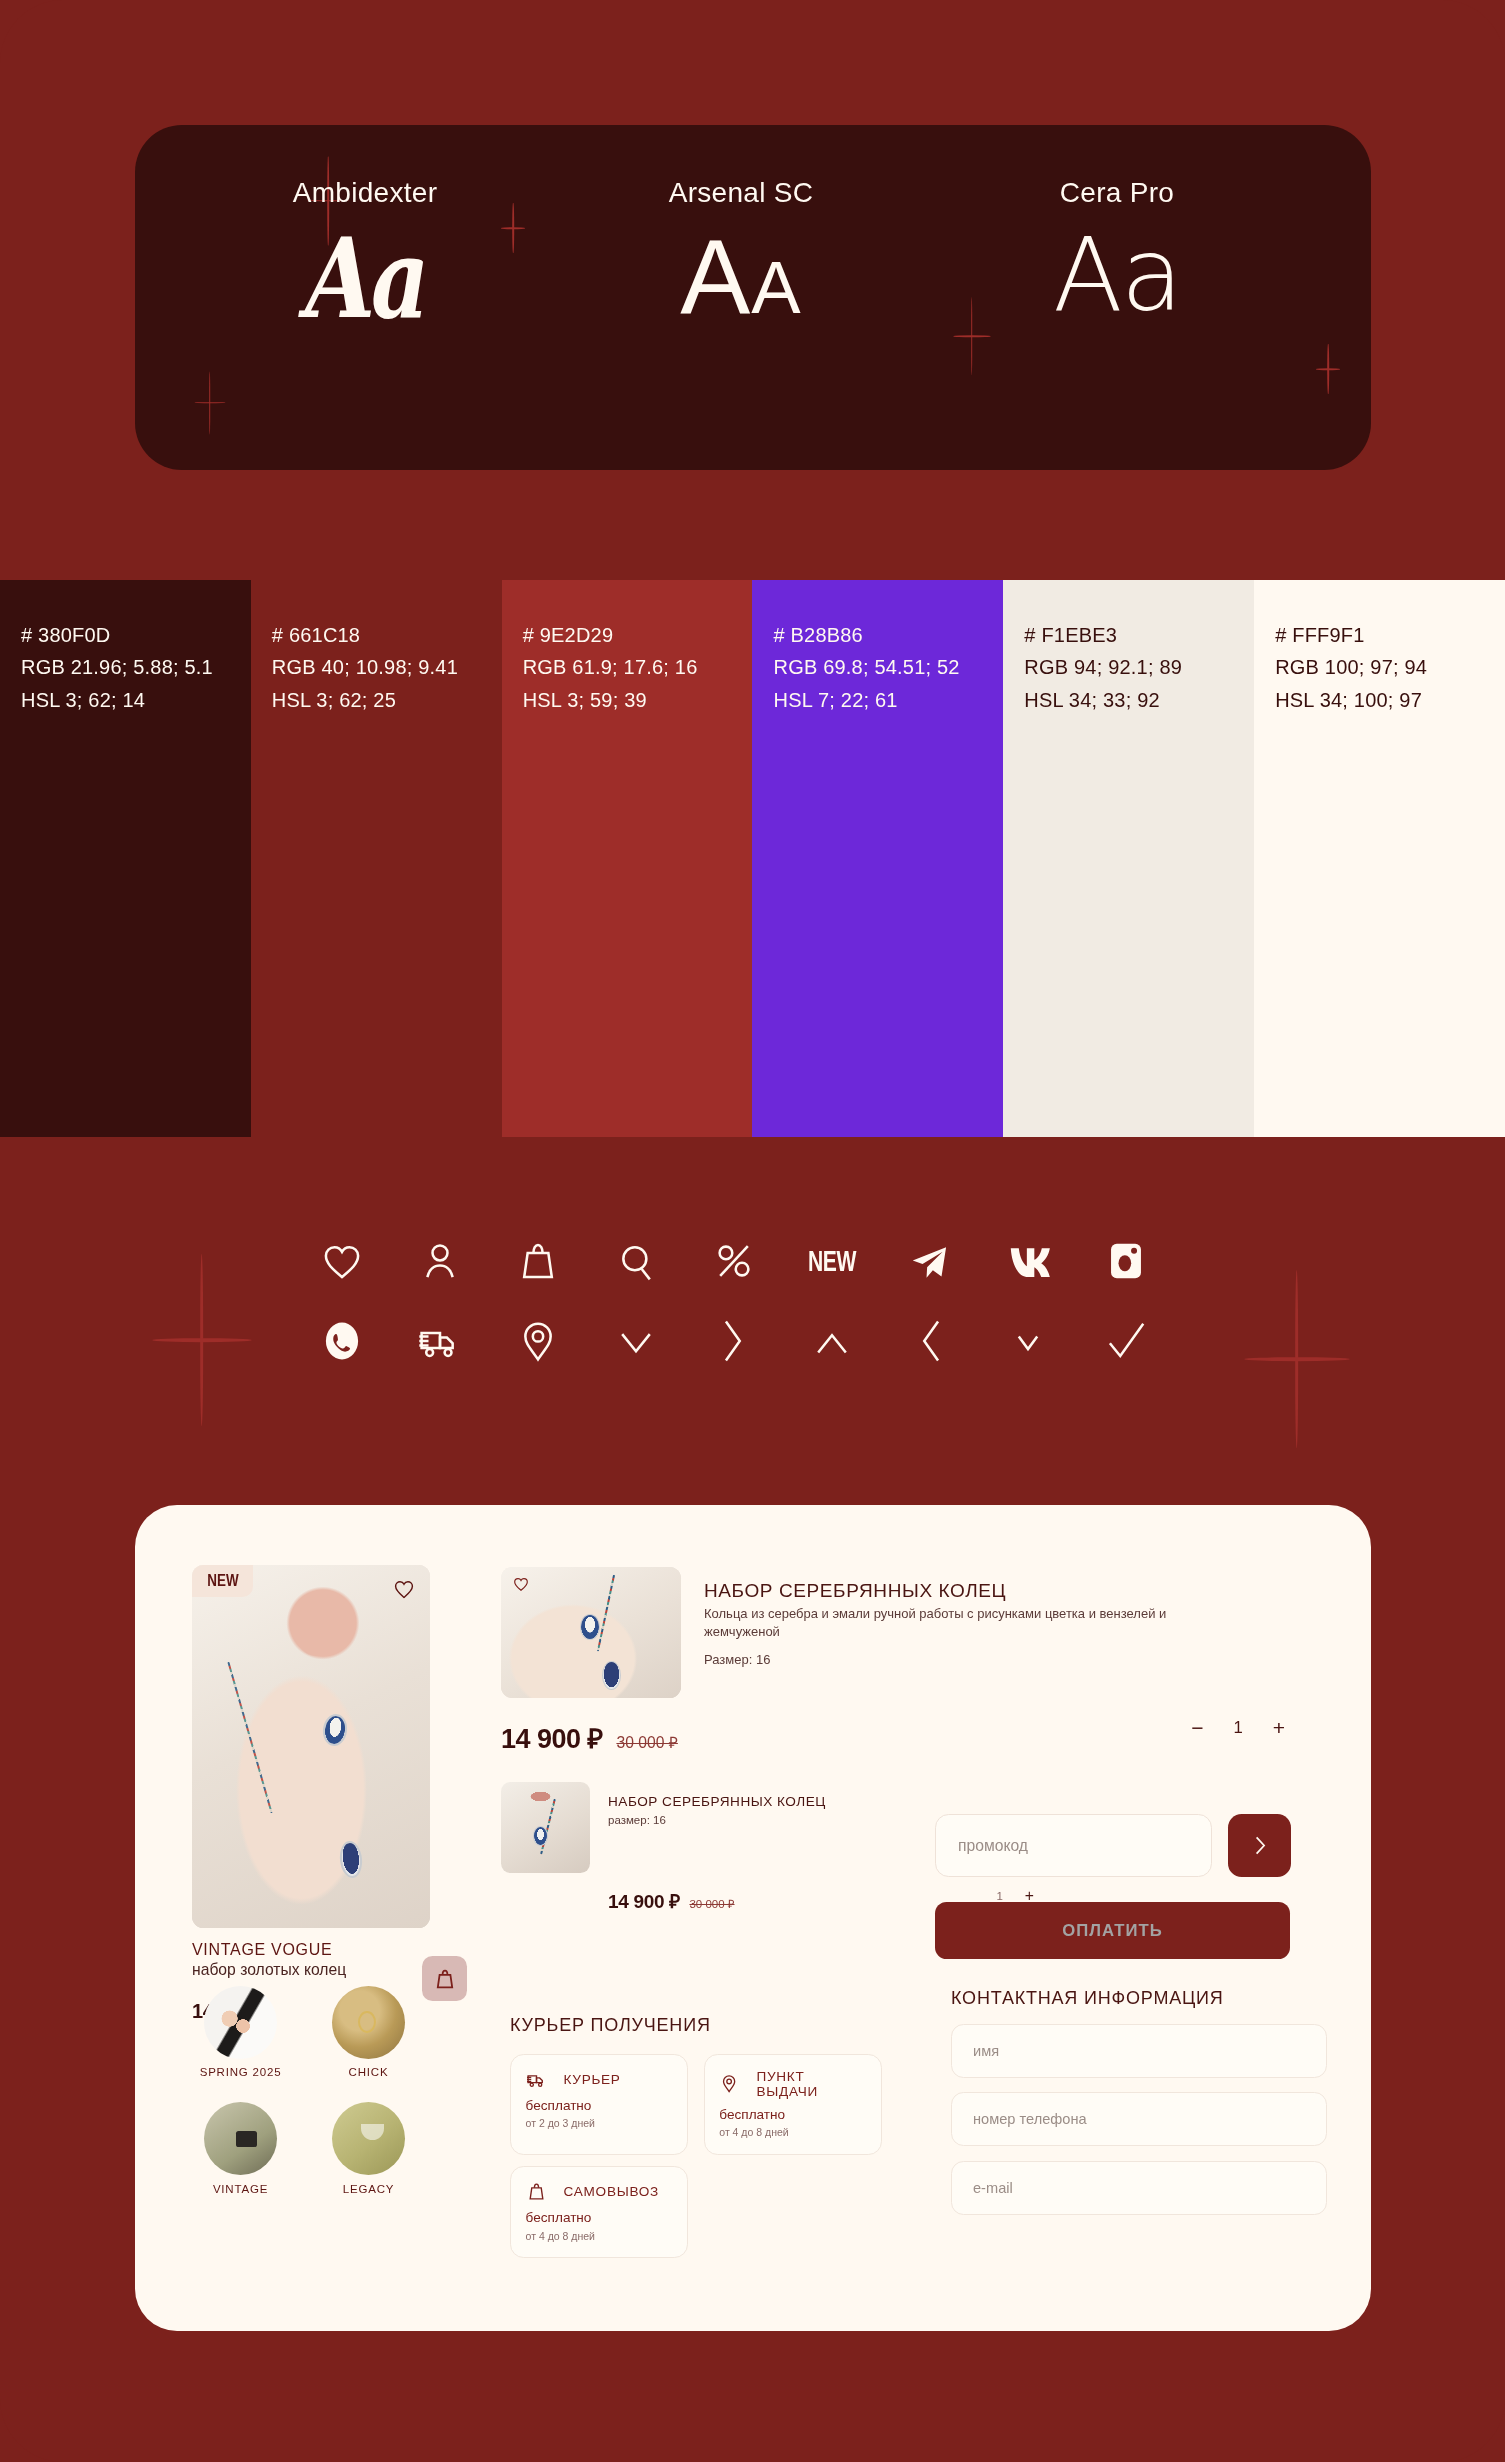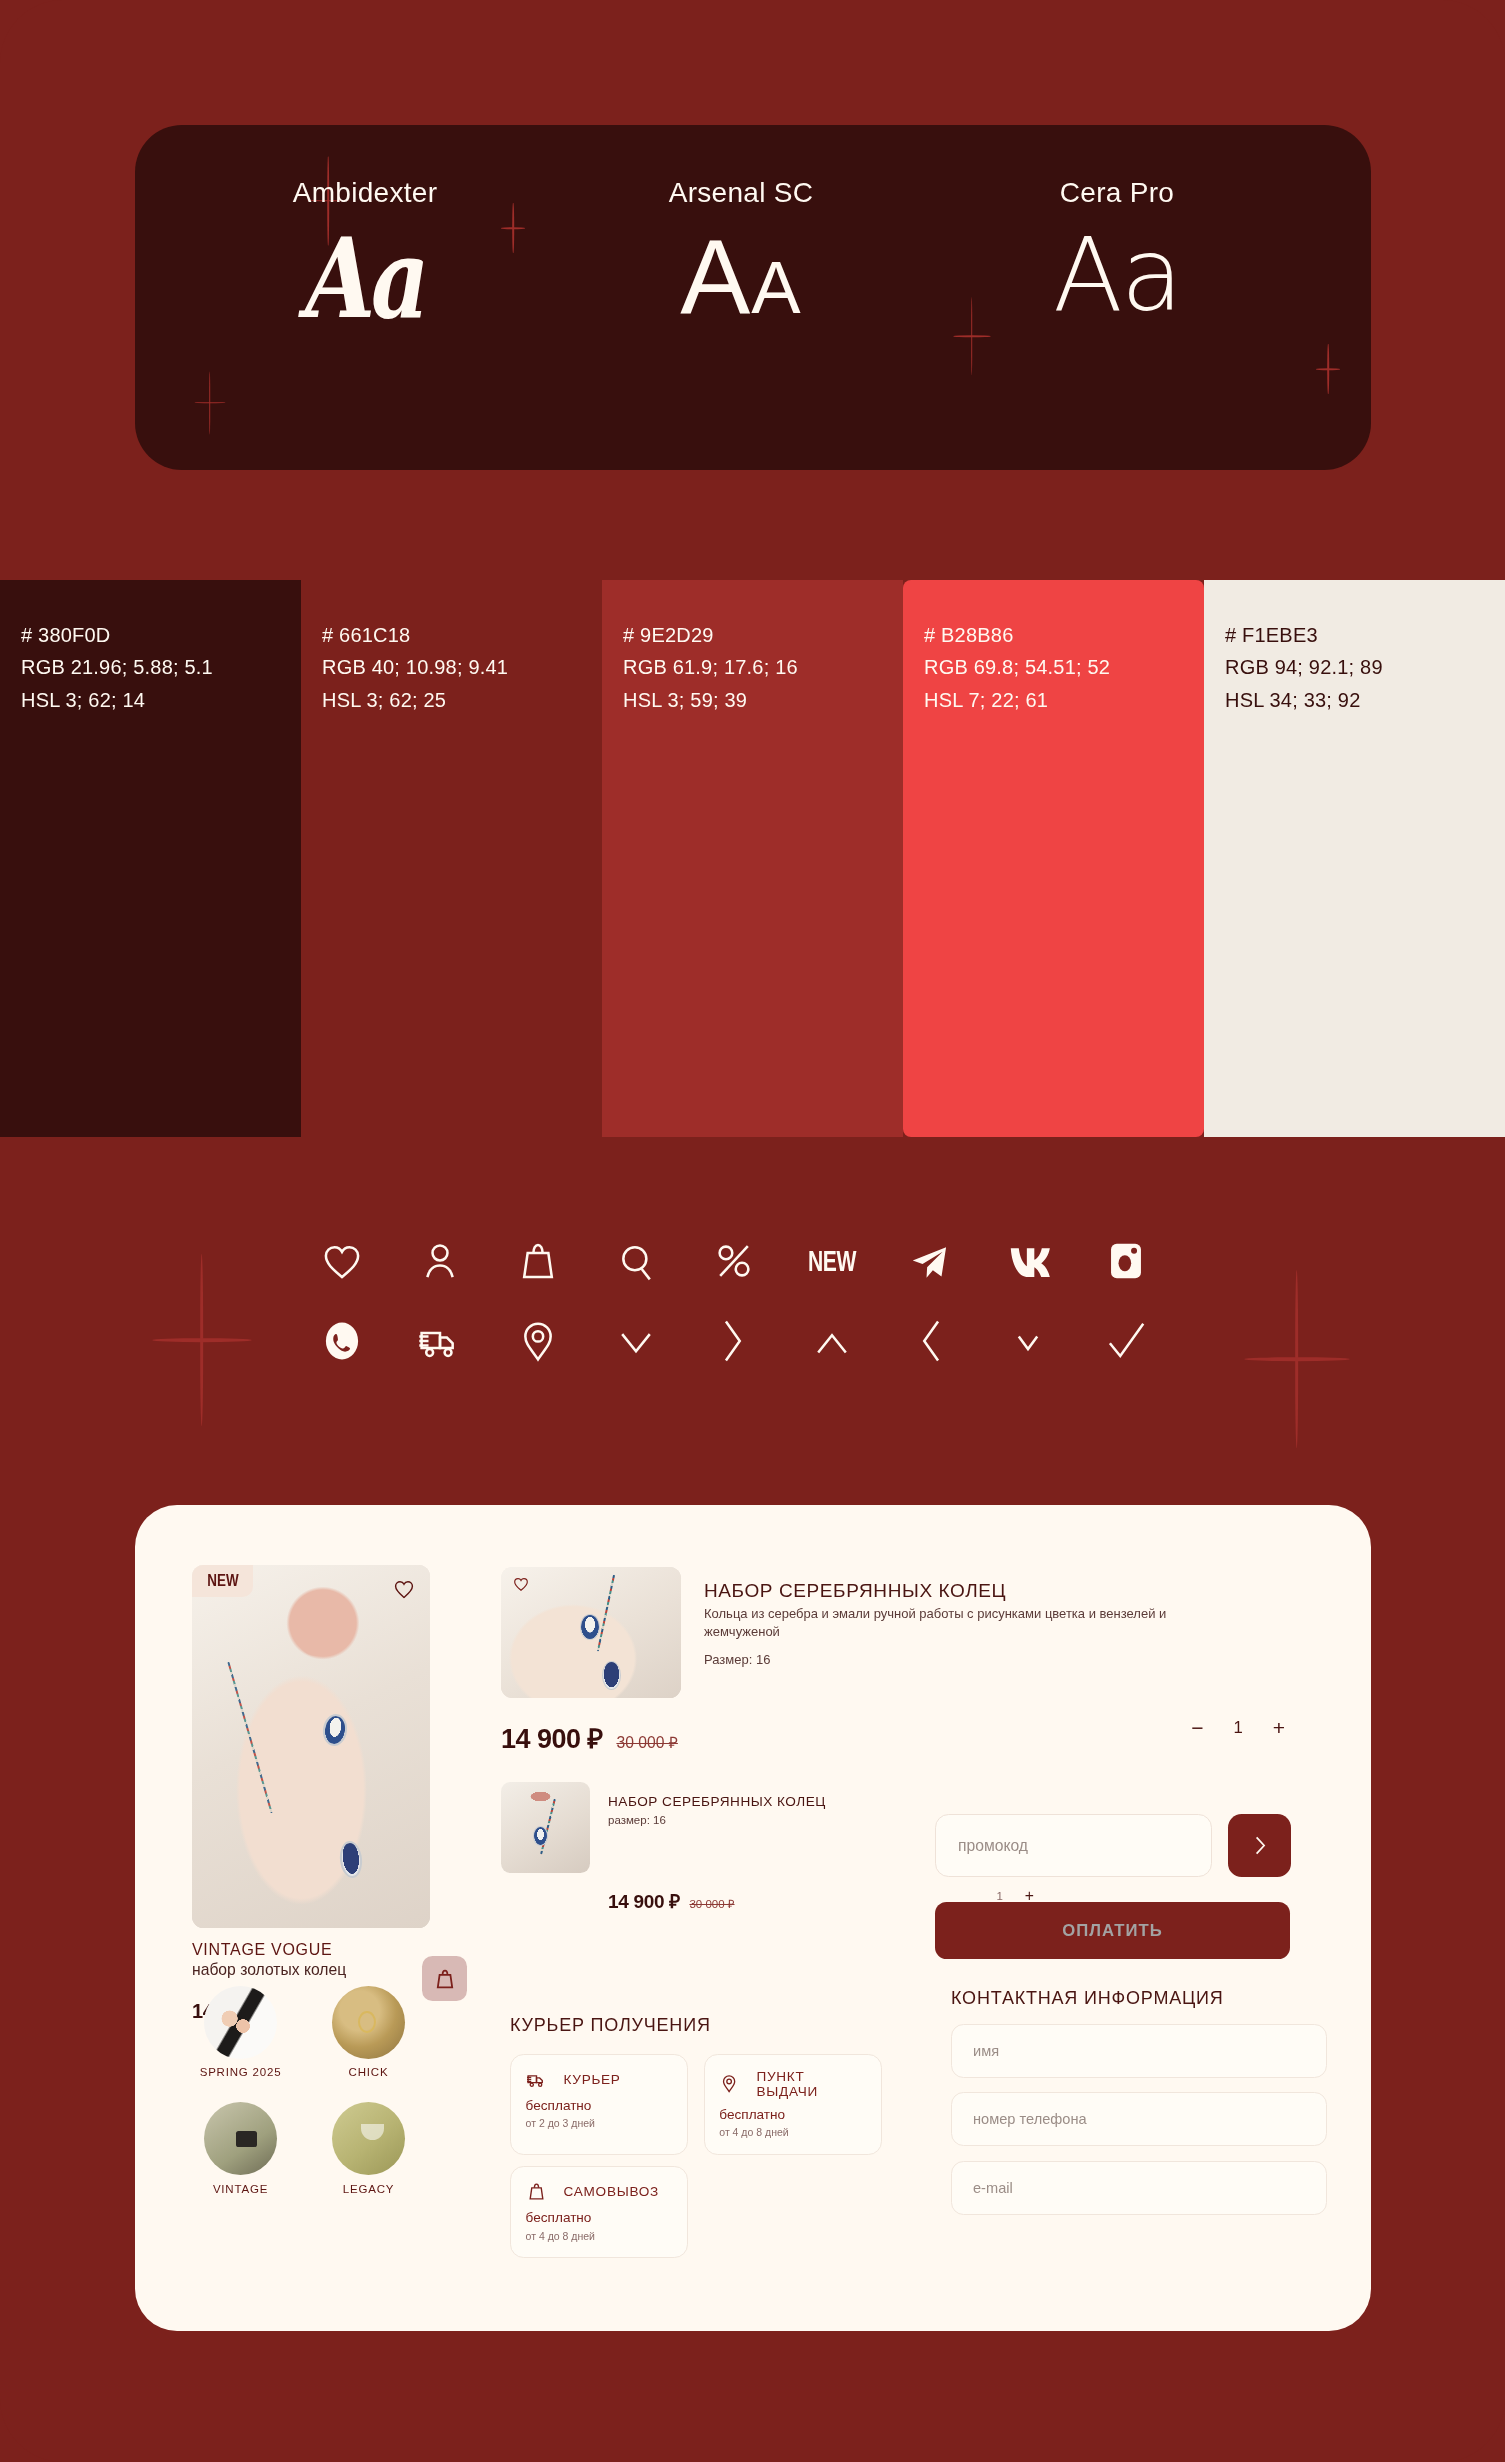--- a/index.html
+++ b/index.html
@@ -64,21 +64,21 @@
   .swatch .meta {
     position:absolute; left:21px; top:39px;
     font-size:20px; line-height:1.62; font-weight:300; letter-spacing:0.2px;
     white-space:nowrap;
   }
   .sw-dark .meta, .sw-mid .meta, .sw-red .meta, .sw-rose .meta { color:#fff9f1; }
   .sw-cream .meta, .sw-white .meta { color:#380f0d; }
   .sw-dark  { background:#380f0d; margin-top:0;   height:557px; }
   .sw-mid   { background:#7c211c; }
   .sw-red   { background:#9e2d29; }
-  .sw-rose  { background:#ef4444;border-radius:8px; }
+  .sw-rose  { background:#6d28d9; }
   .sw-cream { background:#f1ebe3; }
   .sw-white { background:#fff9f1; }
   
   .swatch.sw-dark { margin-top:0; }
   .swatch.sw-mid  { background:#7c211c; }
   .swatch.sw-red  { margin-top:0; }
 
   
   .sw-dark::after {
     content:""; position:absolute; left:0; bottom:0; width:100%; height:0;
@@ -335,20 +335,27 @@
     </div>
 
     <div class="swatch sw-cream">
       <div class="meta">
         <div># F1EBE3</div>
         <div>RGB  94; 92.1; 89</div>
         <div>HSL 34; 33; 92</div>
       </div>
     </div>
 
+    <div class="swatch sw-white">
+      <div class="meta">
+        <div># FFF9F1</div>
+        <div>RGB 100; 97; 94</div>
+        <div>HSL 34; 100; 97</div>
+      </div>
+    </div>
   </div>
 
   <div class="icons-wrap">
     <div class="spark big" style="position:absolute;left:152px;top:73px;width:99px;height:172px;"></div>
     <div class="spark big" style="position:absolute;left:1244px;top:89px;width:105px;height:178px;"></div>
 
     <div class="icon-row r1">
       <div class="ico">
           <svg viewBox="0 0 40 40" fill="none" stroke="#fff9f1" stroke-width="2.2">
             <path d="M20 34C13 28 6 22.5 6 15.5 6 11 9.5 8 13.5 8c2.8 0 5.2 1.6 6.5 4 1.3-2.4 3.7-4 6.5-4C30.5 8 34 11 34 15.5 34 22.5 27 28 20 34Z"></path>

